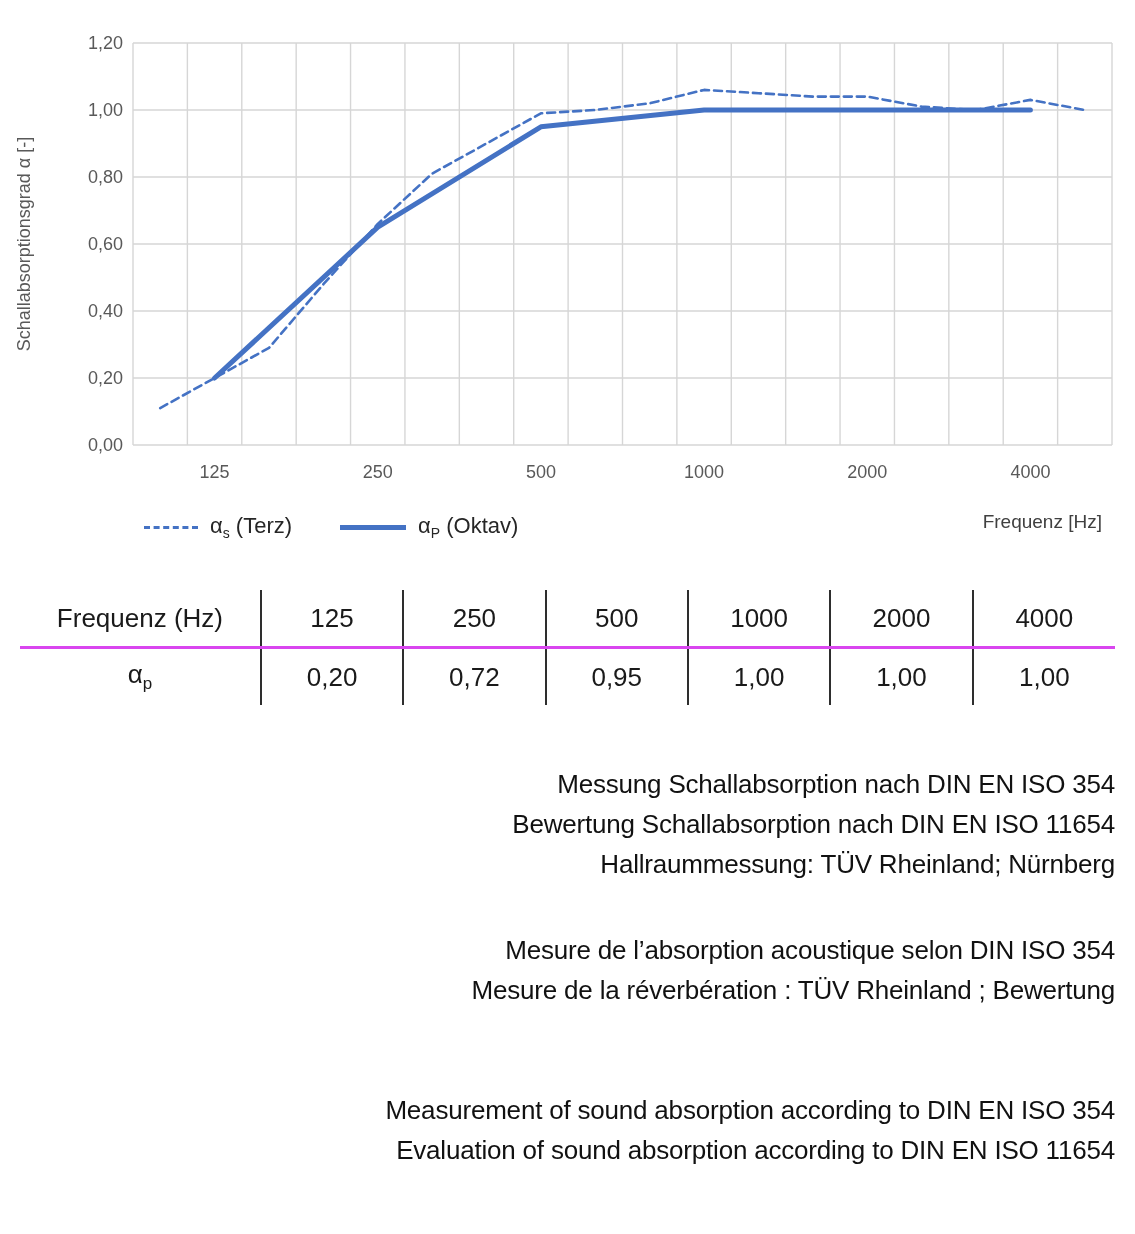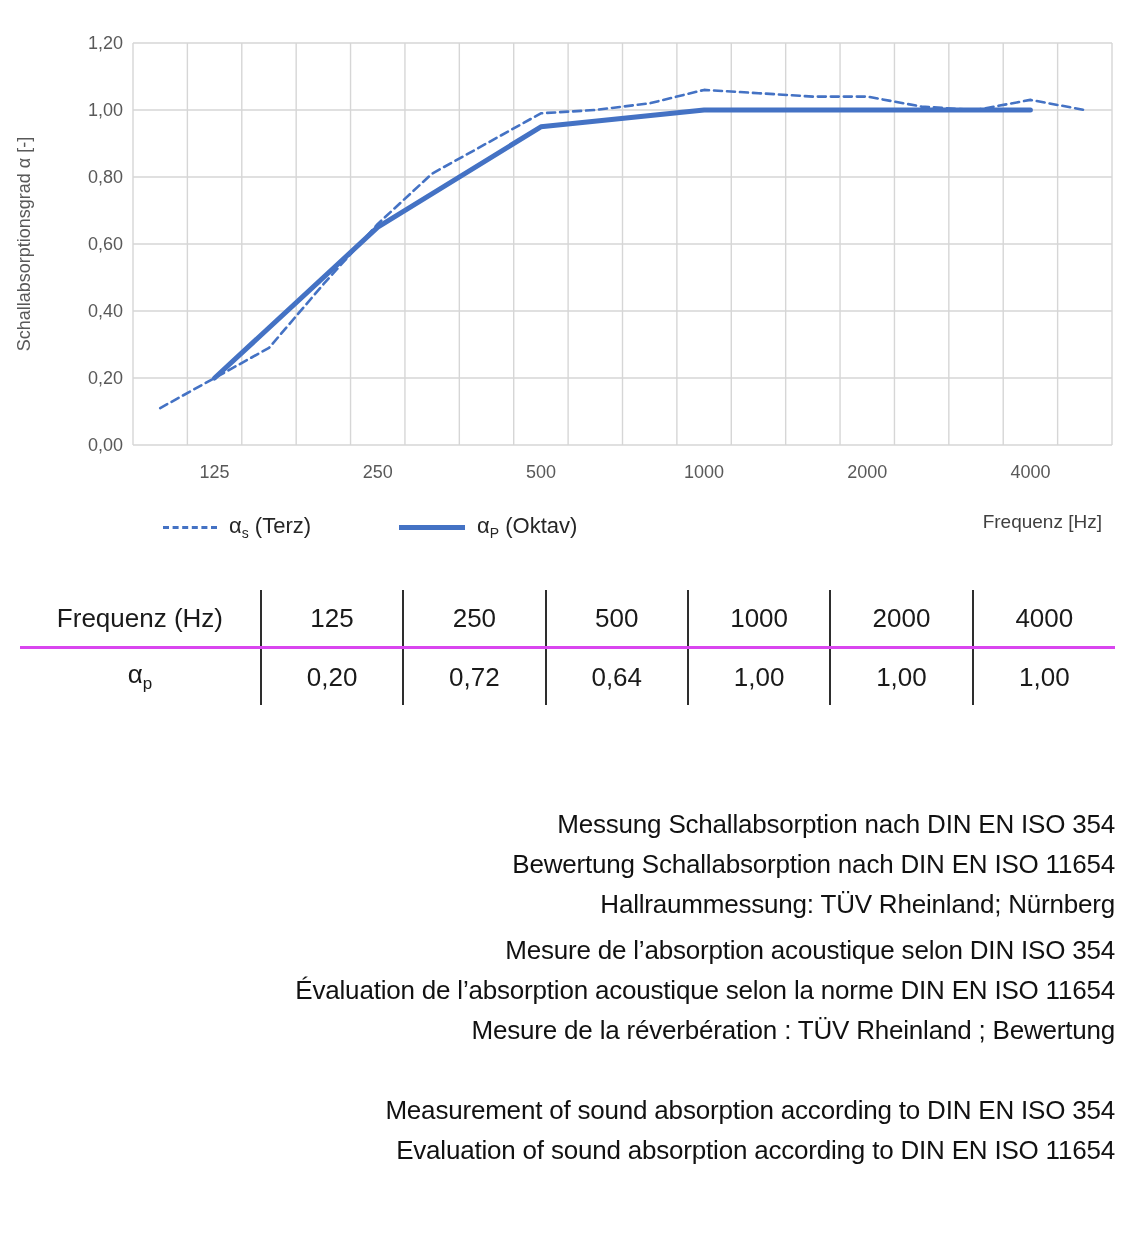--- a/index.html
+++ b/index.html
@@ -9,22 +9,22 @@
     font-family:"Liberation Sans", sans-serif;
     position:relative;
     overflow:hidden;
     color:#111;
   }
   
   #chart-svg{position:absolute;top:0;left:0;}
   #chart-svg text{font-family:"Liberation Sans", sans-serif;}
   
   .legend{
-    position:absolute;top:513px;left:163px;
-    display:flex;align-items:center;gap:88px;
+    position:absolute;top:513px;left:144px;
+    display:flex;align-items:center;gap:48px;
     font-size:22px;color:#262626;
   }
   .legend-item{display:flex;align-items:center;gap:12px;}
   .dash-sample{width:54px;height:0;border-top:3px dashed #4472C4;}
   .solid-sample{width:66px;height:5px;background:#4472C4;}
   sub.lg{font-size:14px;}
   .xlabel{
     position:absolute;top:511px;right:33px;
     font-size:19px;color:#404040;
   }
@@ -44,21 +44,21 @@
   table.alpha col.cv{width:13%;}
   td sub{font-size:17px;}
   
   .notes{
     position:absolute;left:0;right:20px;
     text-align:right;
     font-size:26px;line-height:40px;
     letter-spacing:-0.2px;
     color:#111;
   }
-  .notes-de{top:804px;text-align:right;}
+  .notes-de{top:764px;text-align:right;}
   .notes-fr{top:930px;margin-left:28px;}
   .notes-en{top:1090px;}
 </style>
 </head>
 <body>
 
 <svg id="chart-svg" width="1135" height="500" viewBox="0 0 1135 500">
   <text transform="translate(30 244) rotate(-90)" text-anchor="middle" font-size="18" fill="#595959">Schallabsorptionsgrad α [-]</text>
 <line x1="133" x2="1112" y1="445" y2="445" stroke="#D6D6D6" stroke-width="1.4"></line>
     <text x="123" y="451" text-anchor="end" font-size="18" fill="#595959">0,00</text>
@@ -133,34 +133,33 @@
     <td>250</td>
     <td>500</td>
     <td>1000</td>
     <td>2000</td>
     <td>4000</td>
   </tr>
   <tr>
     <td><span>α</span><sub>p</sub></td>
     <td>0,20</td>
     <td>0,72</td>
-    <td>0,64</td>
+    <td>0,95</td>
     <td>1,00</td>
     <td>1,00</td>
     <td>1,00</td>
   </tr>
 </tbody>
   </table>
 
 <div class="notes notes-de">
   <div>Messung Schallabsorption nach DIN EN ISO 354</div>
   <div>Bewertung Schallabsorption nach DIN EN ISO 11654</div>
   <div>Hallraummessung: TÜV Rheinland; Nürnberg</div>
 </div>
 <div class="notes notes-fr">
   <div>Mesure de l’absorption acoustique selon DIN ISO 354</div>
-  <div>Évaluation de l’absorption acoustique selon la norme DIN EN ISO 11654</div>
   <div>Mesure de la réverbération : TÜV Rheinland ; Bewertung</div>
 </div>
 <div class="notes notes-en">
   <div>Measurement of sound absorption according to DIN EN ISO 354</div>
   <div>Evaluation of sound absorption according to DIN EN ISO 11654</div>
 </div>
 
 </body></html>

